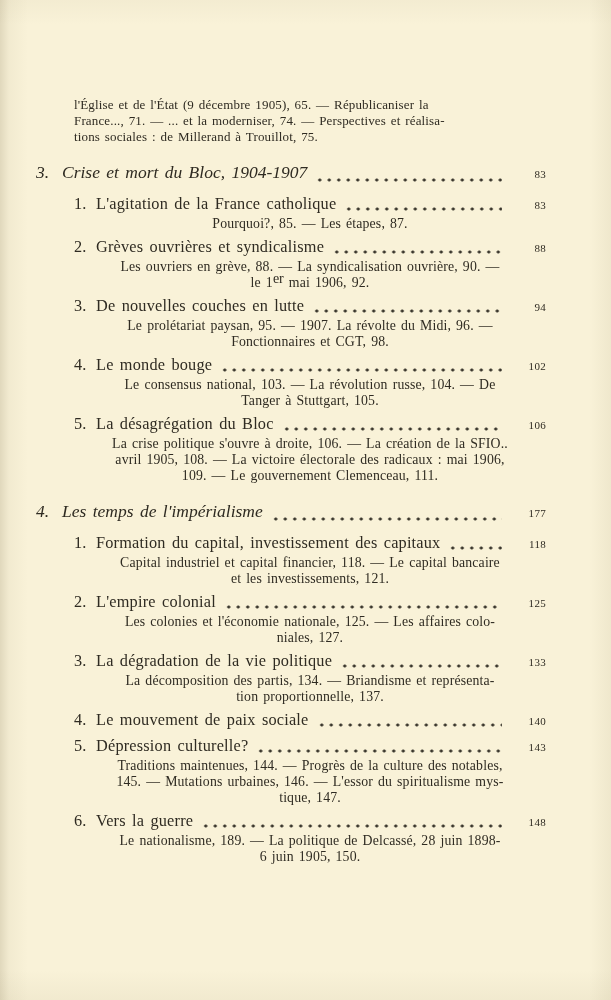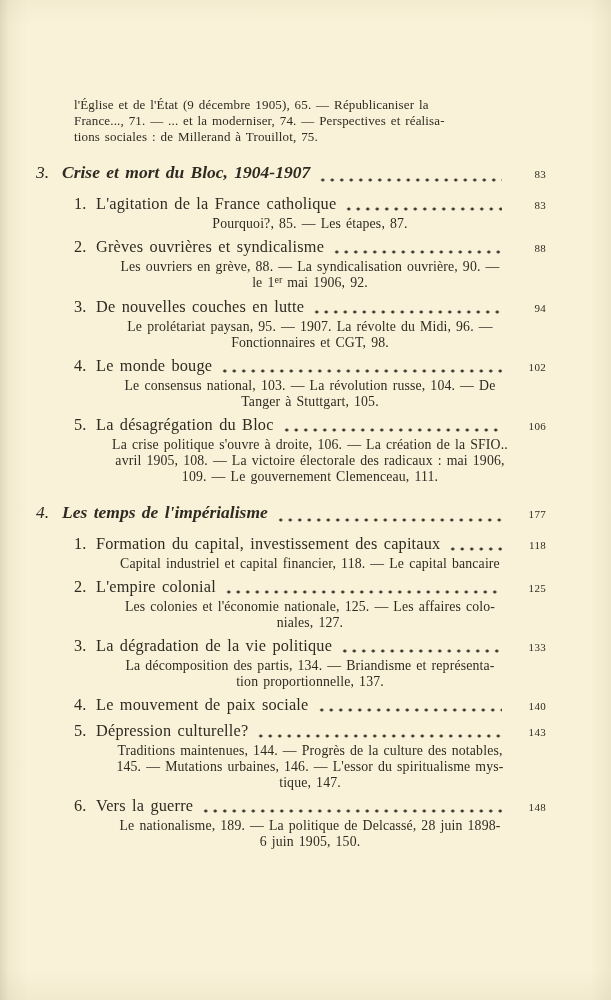--- a/index.html
+++ b/index.html
@@ -34,21 +34,21 @@
   .chapter { margin-top:15px; }
 
   .ch-row {
     display:flex; align-items:baseline;
     font-style:italic;
     font-size:17.5px; line-height:24px;
     word-spacing:2px;
     margin-bottom:8px;
   }
   .ch-num { flex:none; width:26px; }
-  .ch-title { flex:none;font-weight:bold; }
+  .ch-title { flex:none; }
 
   .entry { margin-left:38px; width:472px; margin-bottom:5px; }
   .e-row {
     display:flex; align-items:baseline;
     font-size:16.3px; line-height:20px;
     letter-spacing:0.2px; word-spacing:2px;
   }
   .e-num { flex:none; width:22px; }
   .e-title { flex:none;text-align:center; }
 
@@ -69,21 +69,21 @@
     font-size:11px;
     letter-spacing:0.3px;
   }
 
   .notes {
     margin-top:1px;
     font-size:13.8px; line-height:16px;
     letter-spacing:0.15px; word-spacing:1.4px;text-align:center;
   }
   .note-line { white-space:nowrap; }
-  .sup { font-size:10px; position:relative; top:-4px; letter-spacing:0; }
+  .sup { font-size:14px; position:relative; top:-4px; letter-spacing:0; }
 </style>
 </head>
 <body>
 
 <div class="page">
   <div class="content">
 
     <div class="carryover">
       <div class="carry-line">l'Église et de l'État (9 décembre 1905), 65. — Républicaniser la</div>
       <div class="carry-line">France..., 71. — ... et la moderniser, 74. — Perspectives et réalisa-</div>
@@ -174,20 +174,21 @@
 
       <div class="entry">
         <div class="e-row">
           <span class="e-num">1.</span>
           <span class="e-title">Formation du capital, investissement des capitaux</span>
           <span class="leader"></span>
           <span class="pgnum">118</span>
         </div>
         <div class="notes">
           <div class="note-line">Capital industriel et capital financier, 118. — Le capital bancaire</div>
+          <div class="note-line">et les investissements, 121.</div>
         </div>
       </div>
 
       <div class="entry">
         <div class="e-row">
           <span class="e-num">2.</span>
           <span class="e-title">L'empire colonial</span>
           <span class="leader"></span>
           <span class="pgnum">125</span>
         </div>

